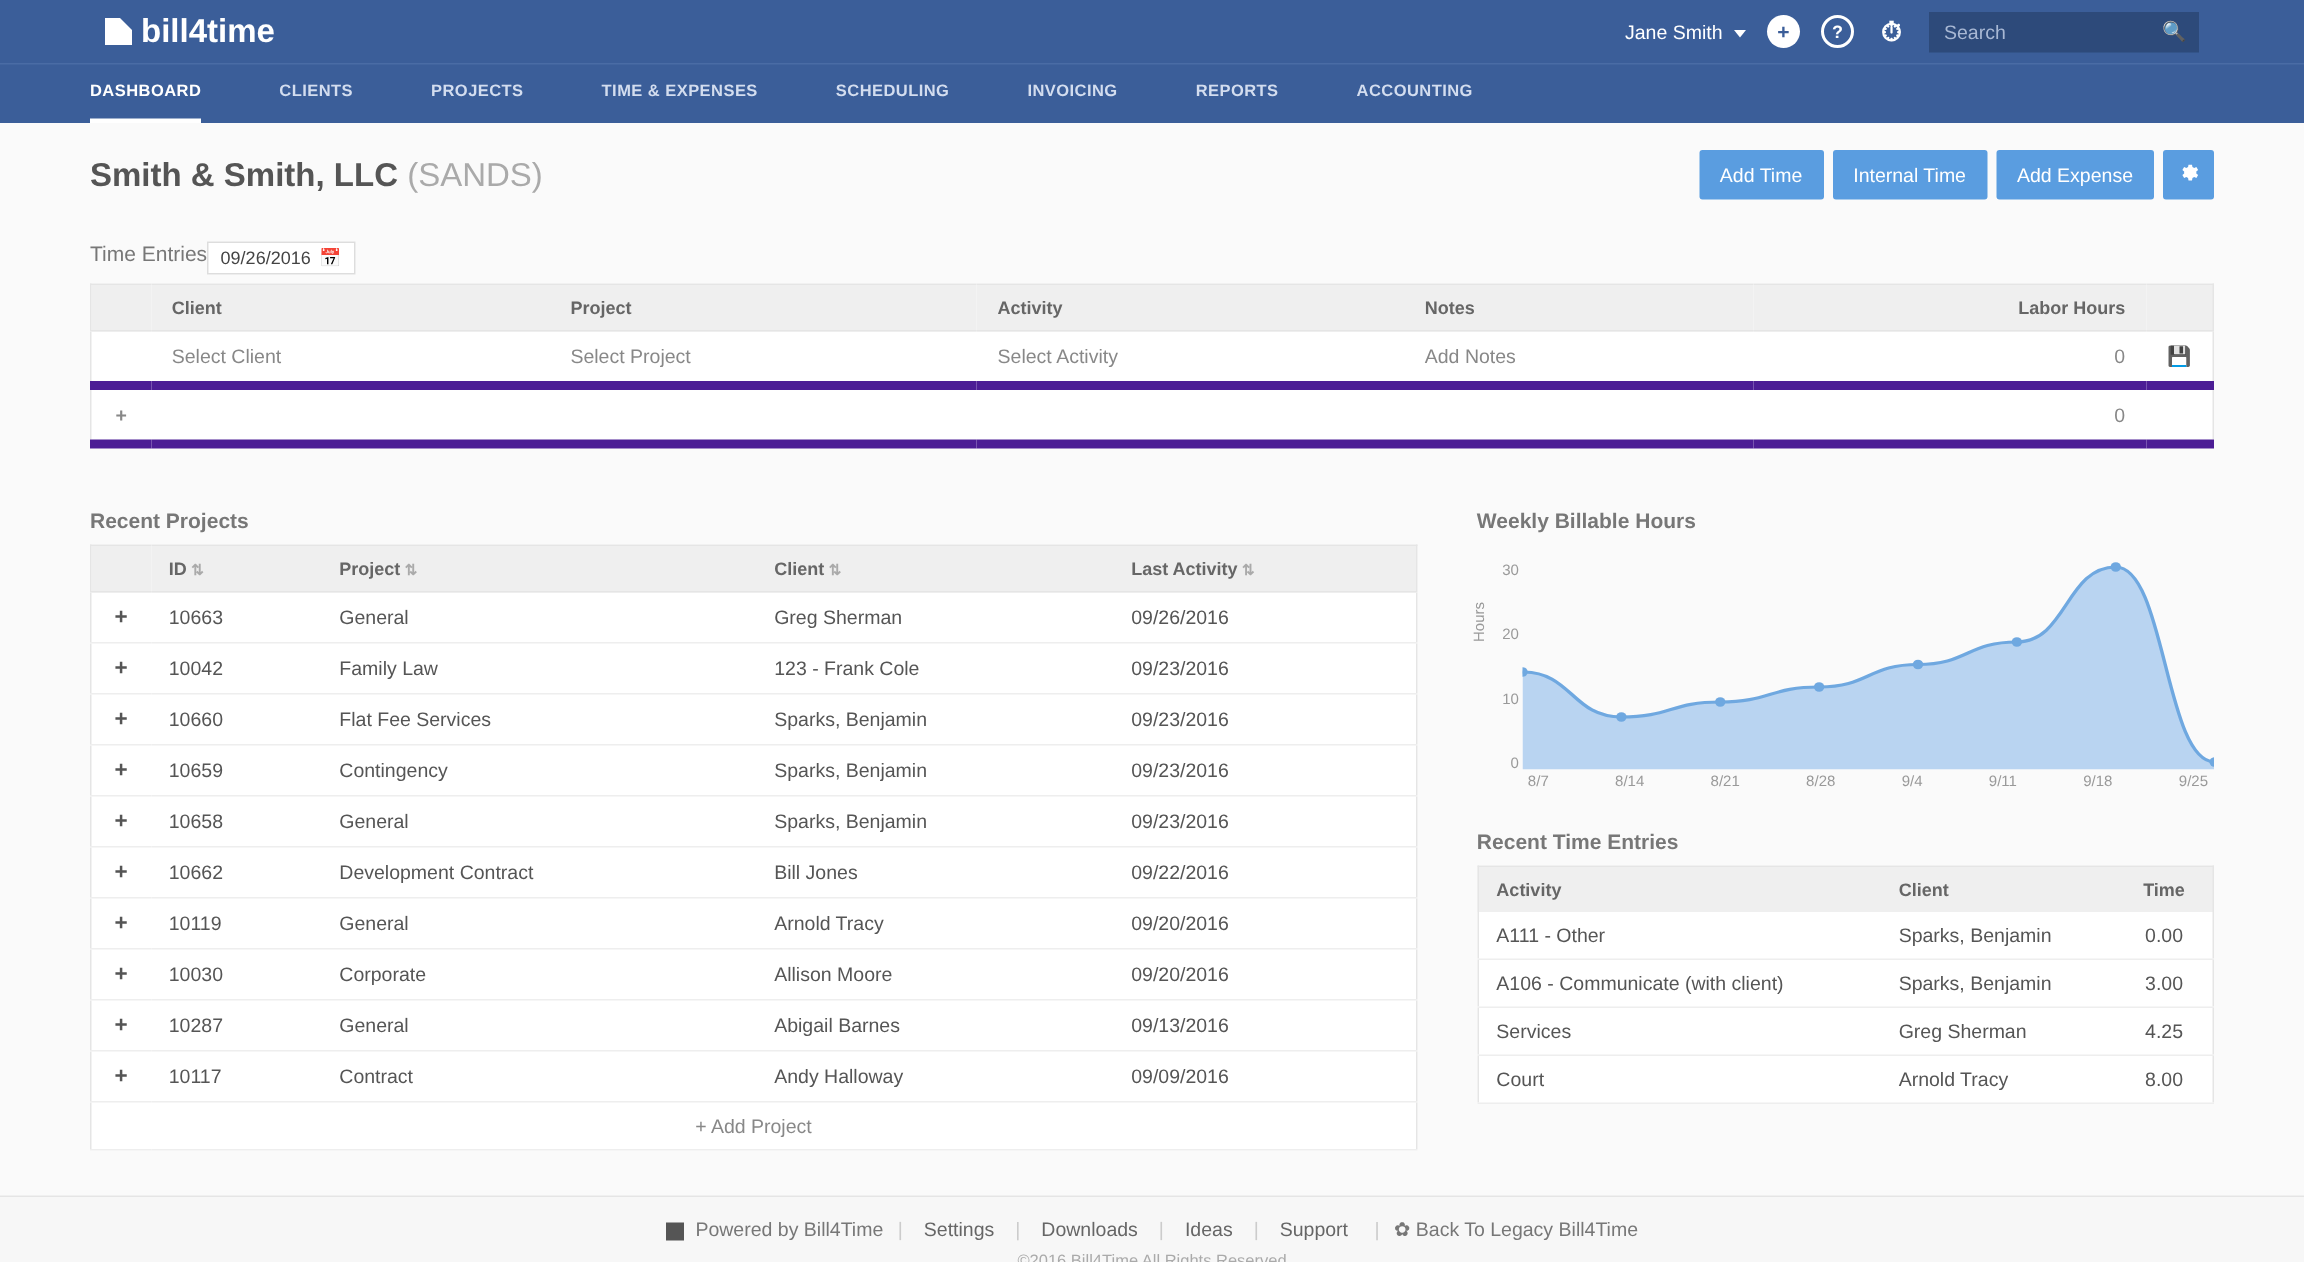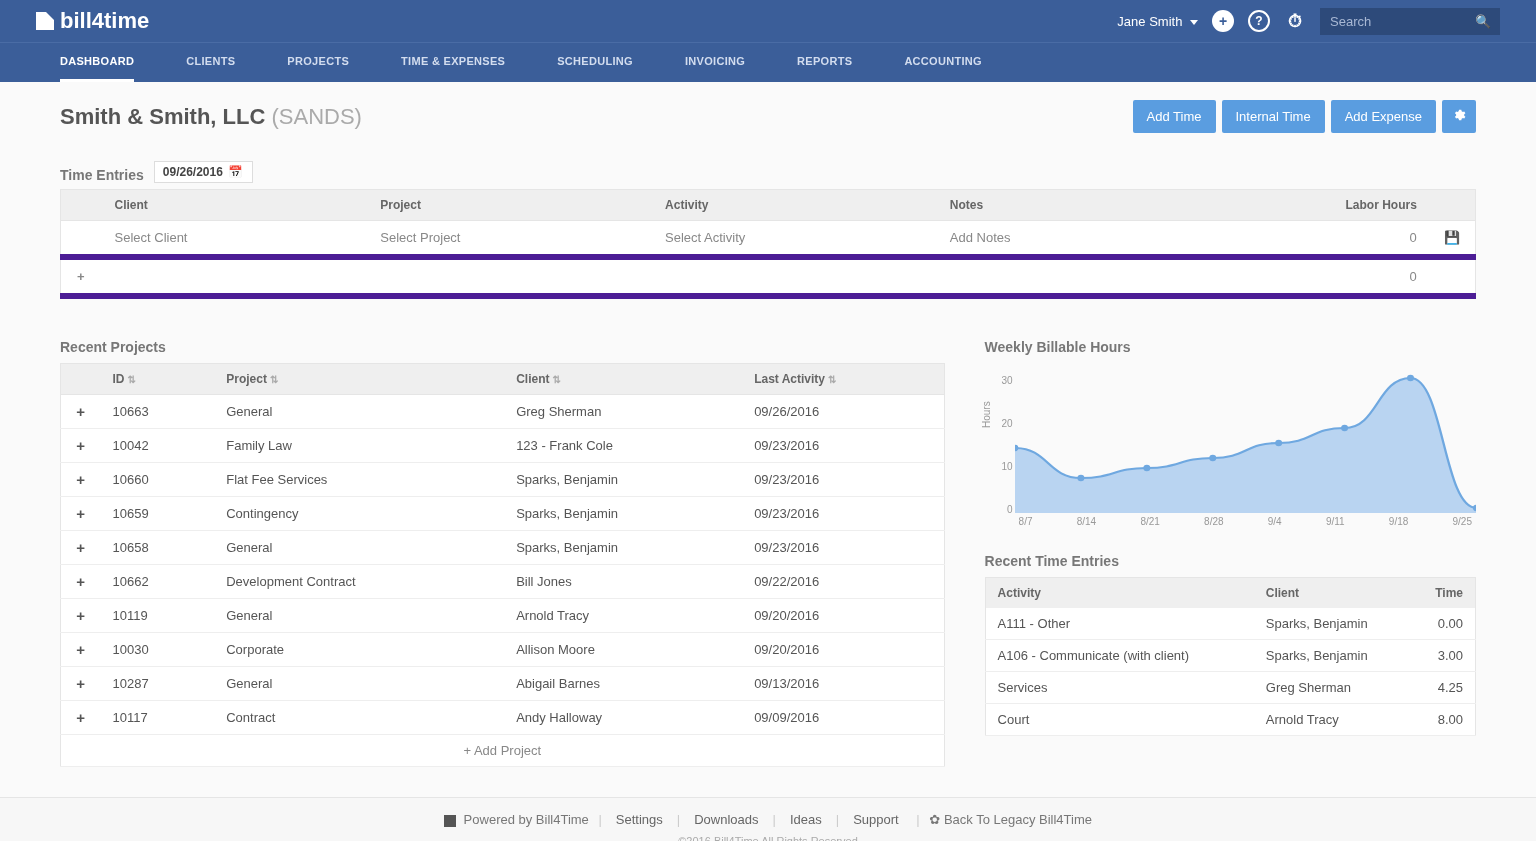--- a/index.html
+++ b/index.html
@@ -1,17 +1,17 @@
 <!DOCTYPE html>
 <html><head>
 <meta charset="utf-8">
 <style>
 * { margin:0; padding:0; box-sizing:border-box; font-family:"Helvetica Neue",Helvetica,Arial,sans-serif; }
 body { background:#fff; color:#333; font-size:13px; }
-.topbar { background:#3b5e99; color:#fff; height:42px; display:flex; align-items:center; padding:0 36px; }
+.topbar { background:#3b5e99; color:#fff; height:42px; display:flex; align-items:center; padding:0 70px; }
 .logo { font-size:22px; font-weight:600; display:flex; align-items:center; gap:6px; }
 .logo-icon { width:18px; height:18px; background:#fff; display:inline-block; position:relative; }
 .logo-icon::after{ content:''; position:absolute; right:0; top:0; width:0; height:0; border-top:8px solid #3b5e99; border-left:8px solid transparent;}
 .topbar-right { margin-left:auto; display:flex; align-items:center; gap:14px; }
 .user-name { font-size:13px; cursor:pointer; }
 .caret-down { display:inline-block; margin-left:4px; width:0; height:0; border-left:4px solid transparent; border-right:4px solid transparent; border-top:5px solid #fff; vertical-align:middle;}
 .top-icon { width:22px; height:22px; border-radius:50%; background:#fff; color:#3b5e99; display:inline-flex; align-items:center; justify-content:center; font-weight:bold; font-size:14px; cursor:pointer;}
 .top-icon.plain { background:transparent; color:#fff; border:2px solid #fff; font-size:12px;}
 .search-box { background:#2d4a7a; border:none; color:#fff; padding:6px 30px 6px 10px; width:180px; font-size:13px; }
 .search-box::placeholder{ color:#a8b8d4;}
@@ -20,21 +20,21 @@
 .navbar { background:#3b5e99; border-top:1px solid #4a6ca5; display:flex; padding:0 60px; }
 .nav-item { color:#d3ddef; font-size:11px; font-weight:600; padding:12px 0; margin-right:52px; cursor:pointer; letter-spacing:0.3px;}
 .nav-item.active { color:#fff; border-bottom:3px solid #fff;}
 .page { padding:18px 60px 30px 60px; background:#fafafa; min-height:700px;}
 .page-header { display:flex; align-items:center; margin-bottom:28px;}
 .page-title { font-size:22px; font-weight:600; color:#555;}
 .page-title .sub{ color:#aaa; font-weight:400;}
 .header-btns{ margin-left:auto; display:flex; gap:6px;}
 .btn { background:#5a9de0; color:#fff; border:none; padding:8px 14px; font-size:13px; cursor:pointer; border-radius:2px;}
 .btn.icon-only{ padding:8px 10px;}
-.section-label{ color:#777; font-size:14px; font-weight:700; margin-bottom:6px; display:flex; align-items:flex-end; gap:10px;}
+.section-label{ color:#777; font-size:14px; font-weight:400; margin-bottom:6px; display:flex; align-items:flex-start; }
 .date-box{ border:1px solid #ddd; background:#fff; padding:3px 8px; font-size:12px; color:#444; display:inline-flex; align-items:center; gap:6px;}
 .grid-table{ width:100%; border:1px solid #e5e5e5; background:#fff; border-collapse:collapse;}
 .grid-table th{ background:#efefef; text-align:left; padding:8px 14px; font-size:12px; color:#666; font-weight:600; border-bottom:1px solid #e5e5e5;}
 .grid-table td{ padding:9px 14px; border-bottom:6px solid #4c1d95; color:#888; font-size:13px;}
 .grid-table td.right, .grid-table th.right{ text-align:right;}
 .placeholder{ color:#bbb;}
 .plus-cell{ color:#888; font-weight:bold; font-size:15px; cursor:pointer; width:40px; text-align:center;}
 .two-col{ display:flex; gap:40px; margin-top:40px;}
 .left-col{ flex:1.8;}
 .right-col{ flex:1;}
@@ -45,21 +45,21 @@
 .sort-icon{ color:#aaa; font-size:10px; margin-left:3px;}
 .add-project-row td{ text-align:center; color:#888; cursor:pointer;}
 .chart-wrap{ position:relative; height:170px; margin-bottom:20px; padding-left:30px;}
 .chart-ylabel{ position:absolute; left:-4px; top:50%; transform:rotate(-90deg) translateX(20px); transform-origin:left top; font-size:10px; color:#999;}
 .chart-svg{ width:100%; height:150px; }
 .chart-xlabels{ display:flex; justify-content:space-between; font-size:10px; color:#999; padding:0 4px;}
 .chart-yticks{ position:absolute; left:10px; top:12px; height:140px; display:flex; flex-direction:column; justify-content:space-between; font-size:10px; color:#999; text-align:right; width:18px;}
 .small-table{ width:100%; border:1px solid #e5e5e5; background:#fff; border-collapse:collapse; font-size:13px;}
 .small-table th{ background:#efefef; text-align:left; padding:8px 12px; color:#666; font-size:12px; font-weight:600;}
 .small-table td{ padding:8px 12px; border-bottom:1px solid #eee; color:#555;}
-.small-table td.right, .small-table th.right{text-align:right;}
+.small-table td.right, .small-table th.right{text-align:center;}
 .footer{ border-top:1px solid #e5e5e5; background:#f7f7f7; padding:14px 0; text-align:center; color:#777; font-size:13px;}
 .footer a{ color:#666; text-decoration:none; margin:0 8px;}
 .footer .sep{ color:#ccc; margin:0 6px;}
 .footer .copy{ display:block; margin-top:8px; font-size:11px; color:#aaa;}
 .floppy{ color:#ccc; font-size:14px;}
 .gear-svg{width:14px;height:14px;fill:#fff;}
 .cal-ico{font-size:12px;color:#888;}
 </style>
 </head>
 <body>

